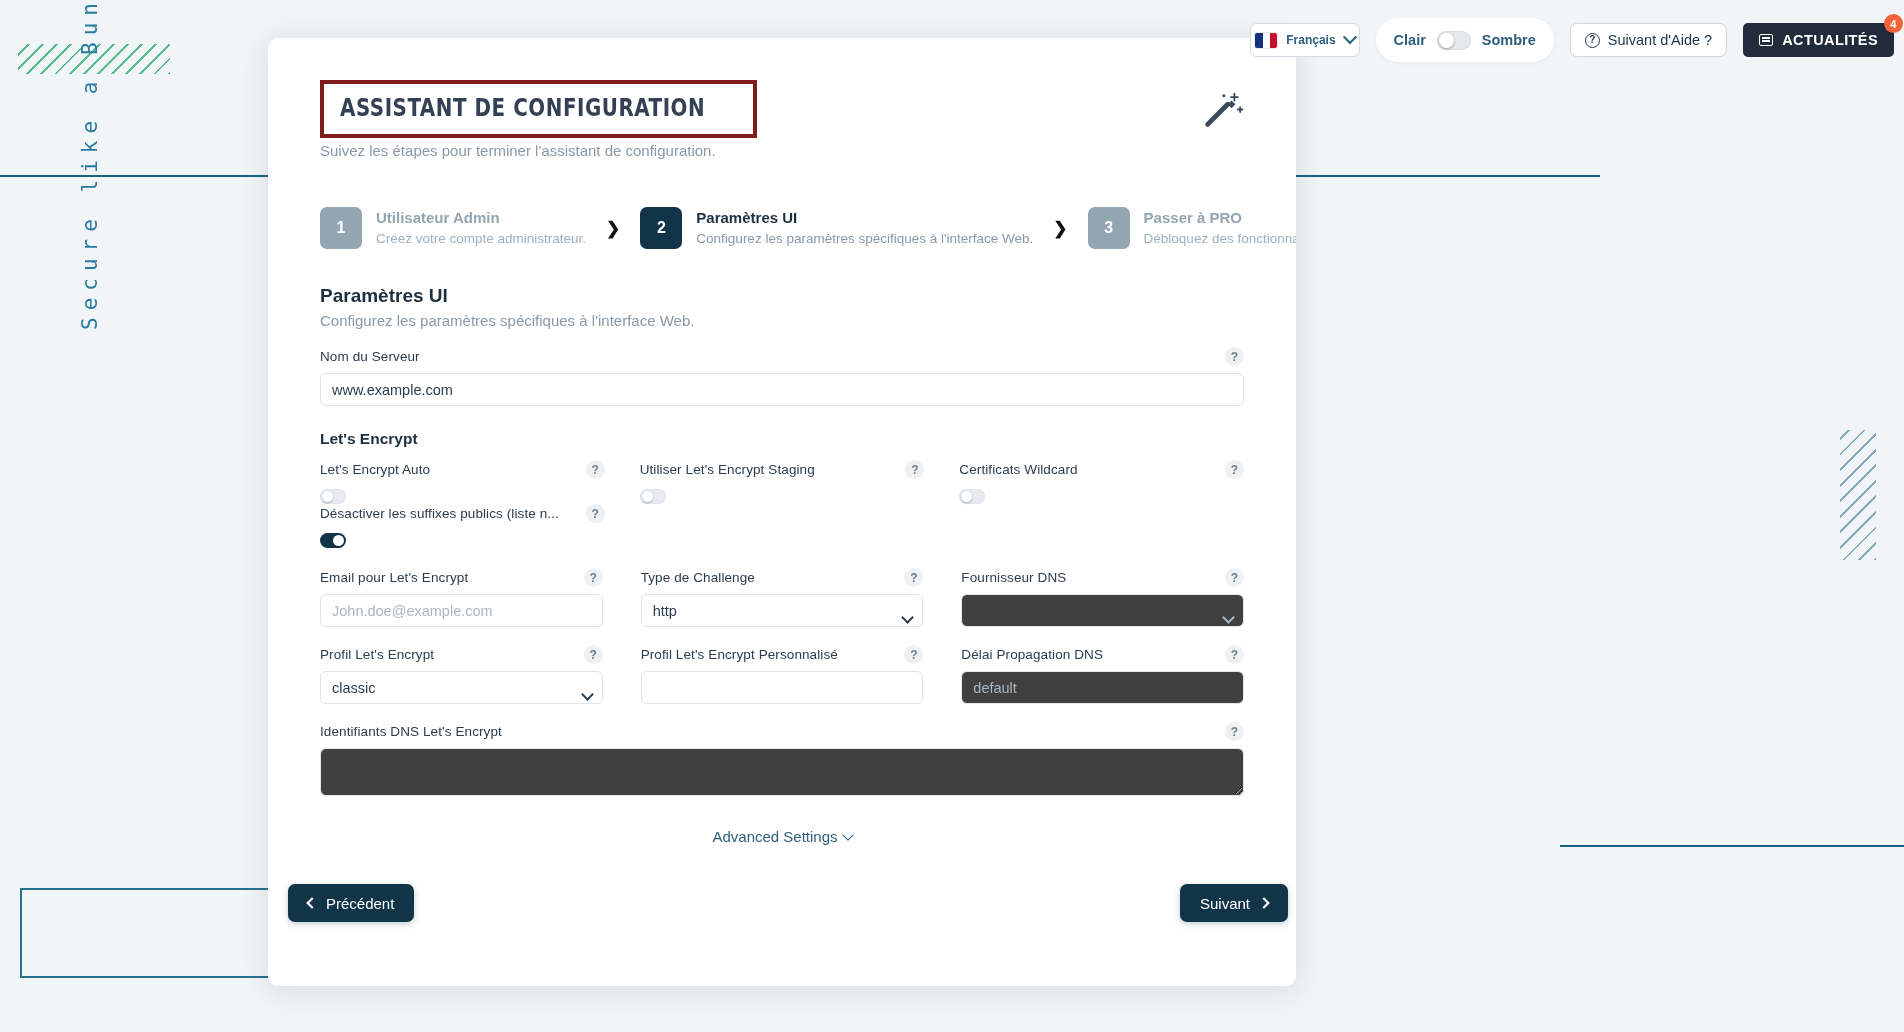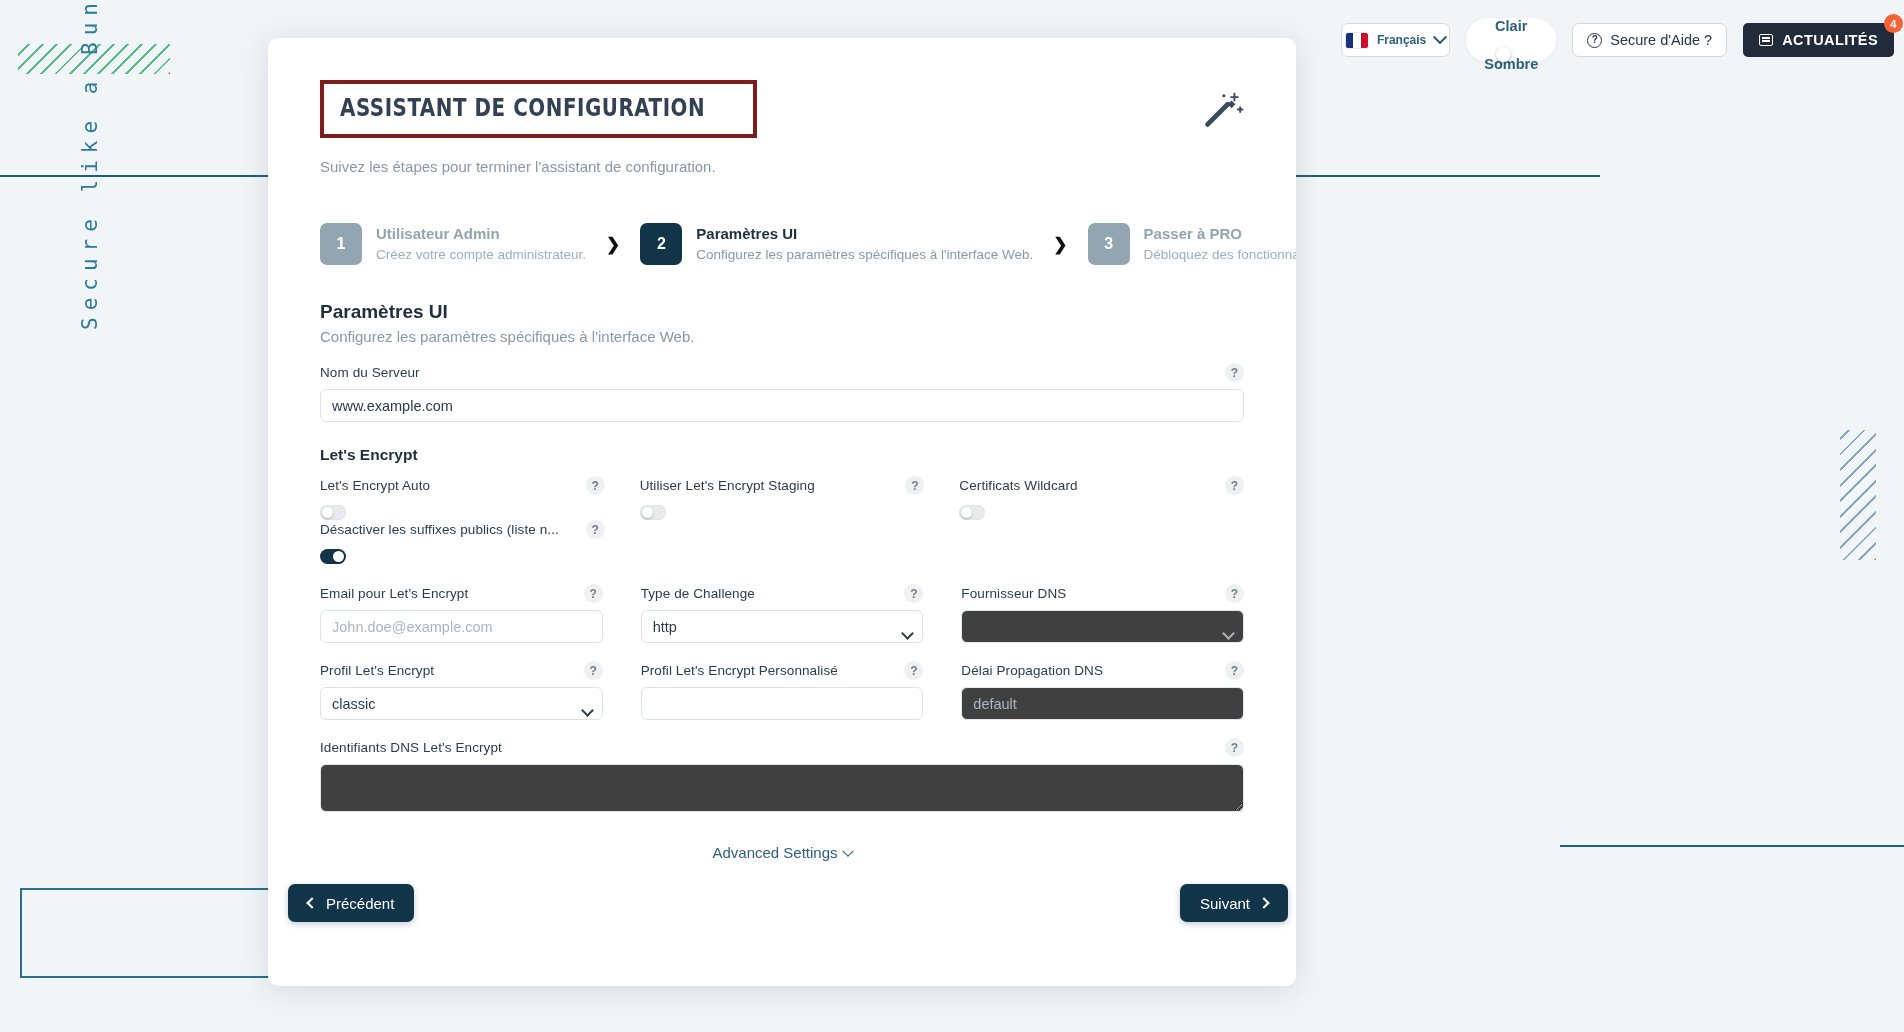--- a/index.html
+++ b/index.html
@@ -72,21 +72,20 @@
   .flag .b { background: #15317e; }
   .flag .w { background: #fff; }
   .flag .r { background: #c8102e; }
   .chev { width: 10px; height: 10px; border-right: 2px solid currentColor;
           border-bottom: 2px solid currentColor; transform: rotate(45deg) translate(-2px,-2px); }
 
   .theme-switch {
     display: flex; align-items: center; gap: 11px;
     background: #fff; border-radius: 22px; height: 44px; padding: 0 18px;
     box-shadow: 0 1px 4px rgba(0,0,0,.05);
-    flex-direction: column;
   }
   .theme-switch .lbl { font-size: 14.5px; font-weight: 700; color: #2a5f7d; }
   .tgl-sm {
     width: 34px; height: 19px; border-radius: 10px; background: #e4e9ed;
     position: relative; cursor: pointer; box-shadow: inset 0 0 0 1px #d6dde3;
   }
   .tgl-sm::after {
     content: ""; position: absolute; left: 2px; top: 2px;
     width: 15px; height: 15px; border-radius: 50%; background: #fff;
     box-shadow: 0 1px 3px rgba(0,0,0,.3);
@@ -142,21 +141,21 @@
     border: 4px solid #7f1d1d;
     padding: 10px 16px 12px 16px;
   }
   .wiz-title {
     font-family: "DejaVu Sans", sans-serif;
     font-size: 24px; font-weight: 700; letter-spacing: .6px;
     color: #344154;
     font-stretch: condensed;
     transform: scaleX(.92); transform-origin: left center;
   }
-  .wiz-sub { margin-top: 20px; font-size: 15px; color: #8b98a5; }
+  .wiz-sub { margin-top: 4px; font-size: 15px; color: #8b98a5; }
 
   .magic-wand {
     position: absolute; right: 52px; top: 50px;
     width: 46px; height: 46px; color: #3b4a5e;
   }
 
   
   .stepper {
     display: flex; align-items: center;
     margin-top: 48px;
@@ -304,21 +303,21 @@
     </div>
 
     <div class="theme-switch">
       <span class="lbl">Clair</span>
       <span class="tgl-sm"></span>
       <span class="lbl">Sombre</span>
     </div>
 
     <div class="help-btn">
       <span class="q-circ">?</span>
-      <span>Secure d'Aide ?</span>
+      <span>Suivant d'Aide ?</span>
     </div>
 
     <div class="news-btn">
       <span class="news-ic"></span>
       <span>ACTUALITÉS</span>
       <span class="badge">4</span>
     </div>
   </div>
 
   <div class="modal">

